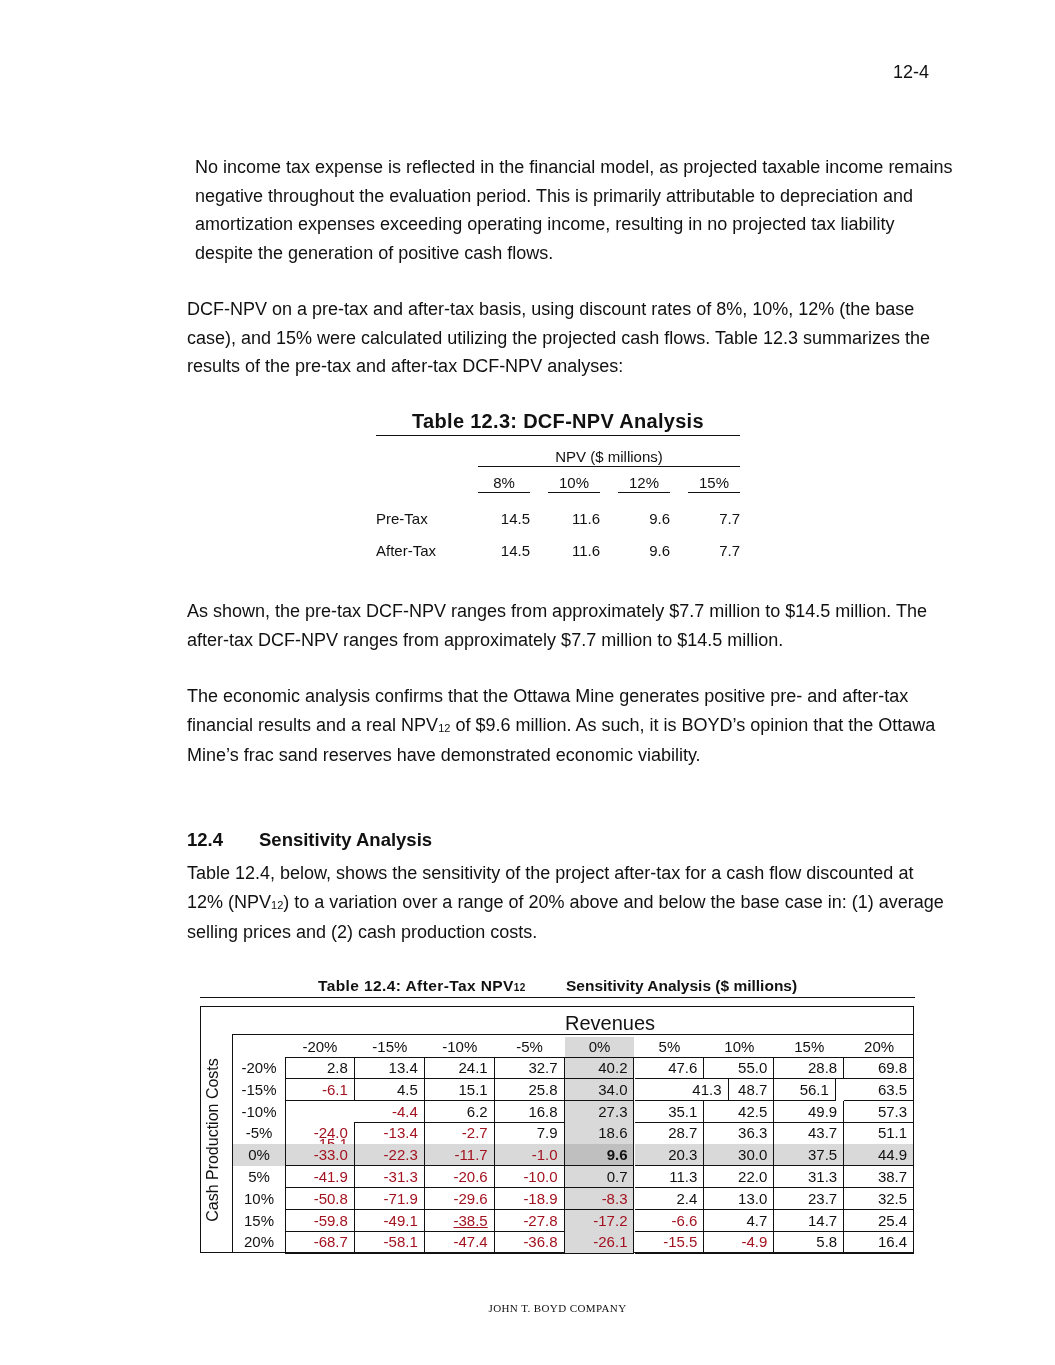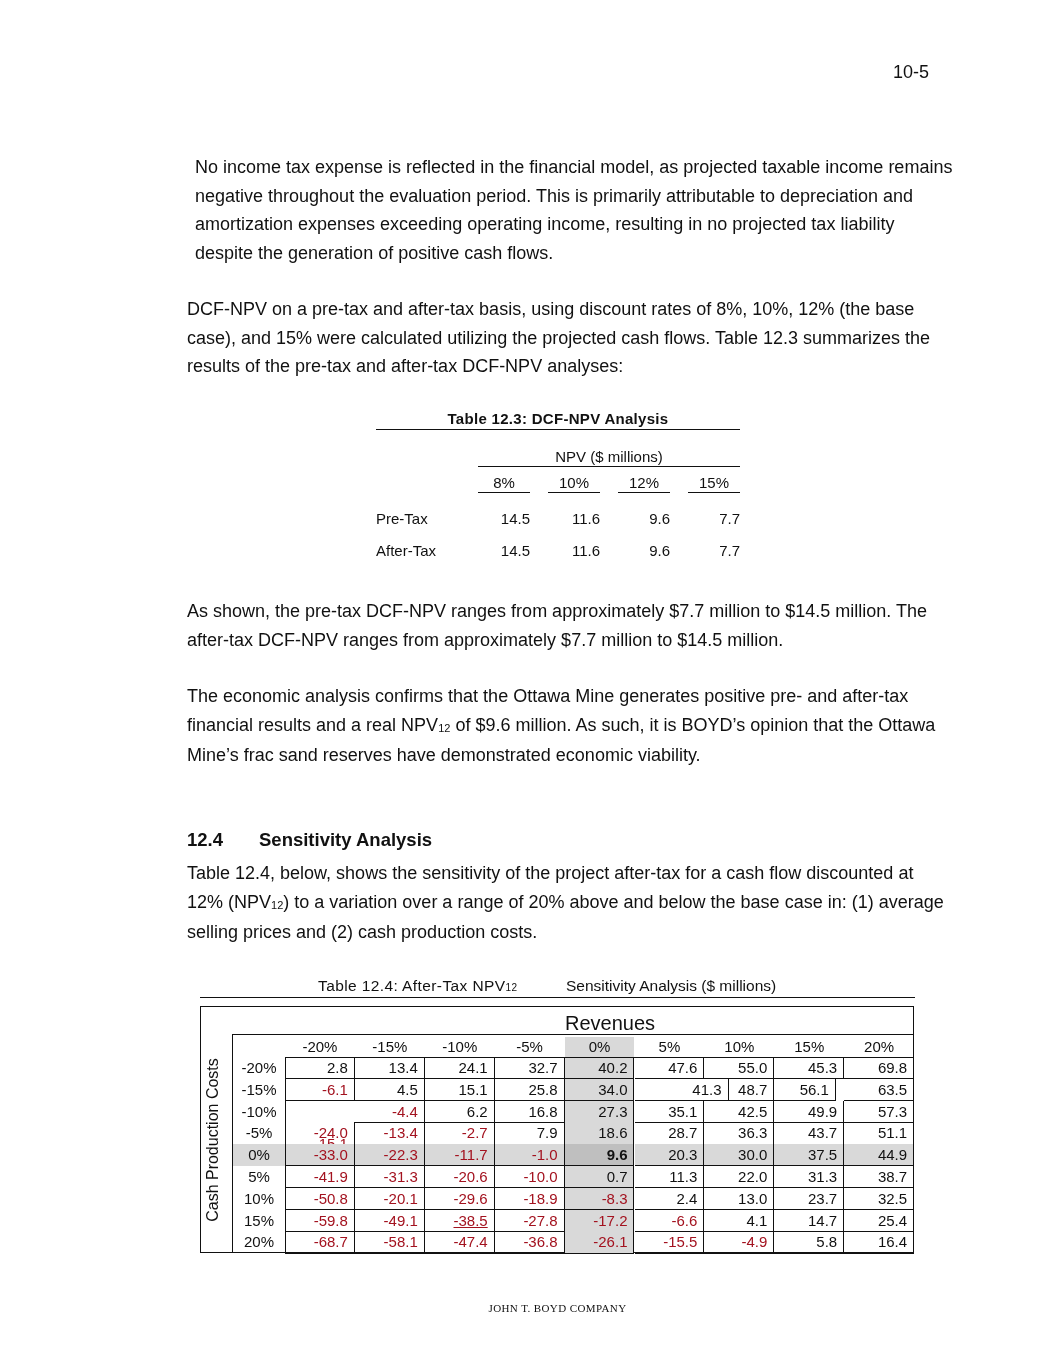--- a/index.html
+++ b/index.html
@@ -11,30 +11,30 @@
   .p2 { top: 295px; }
   .p3 { top: 597px; }
   .p4 { top: 682px; }
   .p5 { top: 859px; }
   sub.small { font-size: 11px; vertical-align: baseline; position: relative; top: 1px; }
   .section-heading { position: absolute; left: 187px; top: 829px; font-size: 18.5px; font-weight: bold; margin: 0; }
   .section-heading .num { display: inline-block; width: 72px; }
 
   
   .t123 { position: absolute; left: 376px; top: 410px; width: 364px; font-size: 15px; }
-  .t123 .title { text-align: center; font-weight: bold; font-size: 15px; letter-spacing: 0.3px;
+  .t123 .title { text-align: center; font-weight: bold; font-size: 20px; letter-spacing: 0.3px;
                  padding-bottom: 2px; border-bottom: 1px solid #111; }
   .t123 .npv-head { position: absolute; left: 102px; top: 38px; width: 262px; text-align: center;
                     border-bottom: 1px solid #111; padding-bottom: 1px; }
   .t123 .rate { position: absolute; top: 64px; width: 52px; text-align: center; border-bottom: 1px solid #111; padding-bottom: 1px; }
   .t123 .rowlabel { position: absolute; left: 0; }
   .t123 .val { position: absolute; width: 52px; text-align: right; }
 
   
-  .t124-title { position: absolute; left: 200px; top: 977px; width: 715px; font-size: 15.5px; font-weight: normal;
+  .t124-title { position: absolute; left: 200px; top: 977px; width: 715px; font-size: 15.5px; font-weight: bold;
                 border-bottom: 1.5px solid #111; padding-bottom: 1px; }
   .t124-title .a { position: absolute; left: 118px; letter-spacing: 0.4px; }
   .t124-title .b { position: absolute; left: 366px; }
   .t124-title sub { font-size: 10px; vertical-align: baseline; }
   .t124-title .spacer { height: 19px; }
   .t124-box { position: absolute; left: 200px; top: 1006px; width: 714px; height: 247px; border: 1.5px solid #111; box-sizing: border-box; }
   .rev-label { position: absolute; left: 565px; top: 1012px; width: 74px; text-align: center; font-size: 20px; }
   .inner-box { position: absolute; left: 232px; top: 1034px; width: 682px; height: 219px; border-top: 1.5px solid #111; border-left: 1.5px solid #111; box-sizing: border-box; }
   .vert-label { position: absolute; left: 213px; top: 1140px; font-size: 16px; transform: translate(-50%, -50%) rotate(-90deg); white-space: nowrap; }
   .col-head { position: absolute; top: 1037px; height: 20px; font-size: 15px; text-align: center; line-height: 20px; }
@@ -44,21 +44,21 @@
   .neg { color: #a3121f; }
   .shade { background: #d9d9d9; }
   .shade-dark { background: #bfbfbf; font-weight: bold; }
   .grid-left { position: absolute; left: 285px; top: 1057px; width: 0; height: 196px; border-left: 1.5px solid #111; }
   .grid-top { position: absolute; left: 285px; top: 1057px; width: 629px; height: 0; border-top: 1.5px solid #111; }
   .footer { position: absolute; left: 0; width: 1115px; top: 1302px; text-align: center; font-family: "Liberation Serif", serif; font-size: 11px; letter-spacing: 0.4px; }
 </style>
 </head>
 <body>
 
-<div class="page-number">10-5</div>
+<div class="page-number">12-4</div>
 
 <p class="para p1">No income tax expense is reflected in the financial model, as projected taxable income remains negative throughout the evaluation period. This is primarily attributable to depreciation and amortization expenses exceeding operating income, resulting in no projected tax liability despite the generation of positive cash flows.</p>
 <p class="para p2">DCF-NPV on a pre-tax and after-tax basis, using discount rates of 8%, 10%, 12% (the base case), and 15% were calculated utilizing the projected cash flows. Table 12.3 summarizes the results of the pre-tax and after-tax DCF-NPV analyses:</p>
 
 <div class="t123">
   <div class="title">Table 12.3: DCF-NPV Analysis</div>
   <div class="npv-head">NPV ($ millions)</div>
   <div class="rate" style="left:102px">8%</div>
   <div class="rate" style="left:172px">10%</div>
   <div class="rate" style="left:242px">12%</div>
@@ -107,21 +107,21 @@
     <div class="col-head" style="left: 774.3px; width: 69.9px;">15%</div>
     <div class="col-head" style="left: 844.2px; width: 69.9px;">20%</div>
     <div class="row-head" style="top: 1057px;">-20%</div>
     <div class="cell" style="left: 285px; top: 1057px; width: 69.9px; height: 22.3px;">2.8</div>
     <div class="cell" style="left: 354.9px; top: 1057px; width: 69.9px; height: 22.3px;">13.4</div>
     <div class="cell" style="left: 424.8px; top: 1057px; width: 69.9px; height: 22.3px;">24.1</div>
     <div class="cell" style="left: 494.7px; top: 1057px; width: 69.9px; height: 22.3px;">32.7</div>
     <div class="cell shade" style="left: 564.6px; top: 1057px; width: 69.9px; height: 22.3px;">40.2</div>
     <div class="cell" style="left: 634.5px; top: 1057px; width: 69.9px; height: 22.3px;">47.6</div>
     <div class="cell" style="left: 704.4px; top: 1057px; width: 69.9px; height: 22.3px;">55.0</div>
-    <div class="cell" style="left: 774.3px; top: 1057px; width: 69.9px; height: 22.3px;">45.3</div>
+    <div class="cell" style="left: 774.3px; top: 1057px; width: 69.9px; height: 22.3px;">28.8</div>
     <div class="cell" style="left: 844.2px; top: 1057px; width: 69.9px; height: 22.3px;">69.8</div>
     <div class="row-head" style="top: 1078.8px;">-15%</div>
     <div class="cell neg" style="left: 285px; top: 1078.8px; width: 69.9px; height: 22.3px;">-6.1</div>
     <div class="cell" style="left: 354.9px; top: 1078.8px; width: 69.9px; height: 22.3px;">4.5</div>
     <div class="cell" style="left: 424.8px; top: 1078.8px; width: 69.9px; height: 22.3px;">15.1</div>
     <div class="cell" style="left: 494.7px; top: 1078.8px; width: 69.9px; height: 22.3px;">25.8</div>
     <div class="cell shade" style="left: 564.6px; top: 1078.8px; width: 69.9px; height: 22.3px;">34.0</div>
     <div class="cell" style="left: 634.5px; top: 1078.8px; width: 94px; height: 22.3px;">41.3</div>
     <div class="cell" style="left: 704.4px; top: 1078.8px; width: 69.9px; height: 22.3px;">48.7</div>
     <div class="cell" style="left: 766px; top: 1078.8px; width: 69.9px; height: 22.3px;">56.1</div>
@@ -161,36 +161,36 @@
     <div class="cell neg" style="left: 354.9px; top: 1166px; width: 69.9px; height: 22.3px;">-31.3</div>
     <div class="cell neg" style="left: 424.8px; top: 1166px; width: 69.9px; height: 22.3px;">-20.6</div>
     <div class="cell neg" style="left: 494.7px; top: 1166px; width: 69.9px; height: 22.3px;">-10.0</div>
     <div class="cell shade" style="left: 564.6px; top: 1166px; width: 69.9px; height: 22.3px;">0.7</div>
     <div class="cell" style="left: 634.5px; top: 1166px; width: 69.9px; height: 22.3px;">11.3</div>
     <div class="cell" style="left: 704.4px; top: 1166px; width: 69.9px; height: 22.3px;">22.0</div>
     <div class="cell" style="left: 774.3px; top: 1166px; width: 69.9px; height: 22.3px;">31.3</div>
     <div class="cell" style="left: 844.2px; top: 1166px; width: 69.9px; height: 22.3px;">38.7</div>
     <div class="row-head" style="top: 1187.8px;">10%</div>
     <div class="cell neg" style="left: 285px; top: 1187.8px; width: 69.9px; height: 22.3px;">-50.8</div>
-    <div class="cell neg" style="left: 354.9px; top: 1187.8px; width: 69.9px; height: 22.3px;">-20.1</div>
+    <div class="cell neg" style="left: 354.9px; top: 1187.8px; width: 69.9px; height: 22.3px;">-71.9</div>
     <div class="cell neg" style="left: 424.8px; top: 1187.8px; width: 69.9px; height: 22.3px;">-29.6</div>
     <div class="cell neg" style="left: 494.7px; top: 1187.8px; width: 69.9px; height: 22.3px;">-18.9</div>
     <div class="cell shade neg" style="left: 564.6px; top: 1187.8px; width: 69.9px; height: 22.3px;">-8.3</div>
     <div class="cell" style="left: 634.5px; top: 1187.8px; width: 69.9px; height: 22.3px;">2.4</div>
     <div class="cell" style="left: 704.4px; top: 1187.8px; width: 69.9px; height: 22.3px;">13.0</div>
     <div class="cell" style="left: 774.3px; top: 1187.8px; width: 69.9px; height: 22.3px;">23.7</div>
     <div class="cell" style="left: 844.2px; top: 1187.8px; width: 69.9px; height: 22.3px;">32.5</div>
     <div class="row-head" style="top: 1209.6px;">15%</div>
     <div class="cell neg" style="left: 285px; top: 1209.6px; width: 69.9px; height: 22.3px;">-59.8</div>
     <div class="cell neg" style="left: 354.9px; top: 1209.6px; width: 69.9px; height: 22.3px;">-49.1</div>
     <div class="cell neg" style="left: 424.8px; top: 1209.6px; width: 69.9px; height: 22.3px; text-decoration: underline;">-38.5</div>
     <div class="cell neg" style="left: 494.7px; top: 1209.6px; width: 69.9px; height: 22.3px;">-27.8</div>
     <div class="cell shade neg" style="left: 564.6px; top: 1209.6px; width: 69.9px; height: 22.3px;">-17.2</div>
     <div class="cell neg" style="left: 634.5px; top: 1209.6px; width: 69.9px; height: 22.3px;">-6.6</div>
-    <div class="cell" style="left: 704.4px; top: 1209.6px; width: 69.9px; height: 22.3px;">4.1</div>
+    <div class="cell" style="left: 704.4px; top: 1209.6px; width: 69.9px; height: 22.3px;">4.7</div>
     <div class="cell" style="left: 774.3px; top: 1209.6px; width: 69.9px; height: 22.3px;">14.7</div>
     <div class="cell" style="left: 844.2px; top: 1209.6px; width: 69.9px; height: 22.3px;">25.4</div>
     <div class="row-head" style="top: 1231.4px;">20%</div>
     <div class="cell neg" style="left: 285px; top: 1231.4px; width: 69.9px; height: 22.3px;">-68.7</div>
     <div class="cell neg" style="left: 354.9px; top: 1231.4px; width: 69.9px; height: 22.3px;">-58.1</div>
     <div class="cell neg" style="left: 424.8px; top: 1231.4px; width: 69.9px; height: 22.3px;">-47.4</div>
     <div class="cell neg" style="left: 494.7px; top: 1231.4px; width: 69.9px; height: 22.3px;">-36.8</div>
     <div class="cell shade neg" style="left: 564.6px; top: 1231.4px; width: 69.9px; height: 22.3px;">-26.1</div>
     <div class="cell neg" style="left: 634.5px; top: 1231.4px; width: 69.9px; height: 22.3px;">-15.5</div>
     <div class="cell neg" style="left: 704.4px; top: 1231.4px; width: 69.9px; height: 22.3px;">-4.9</div>

